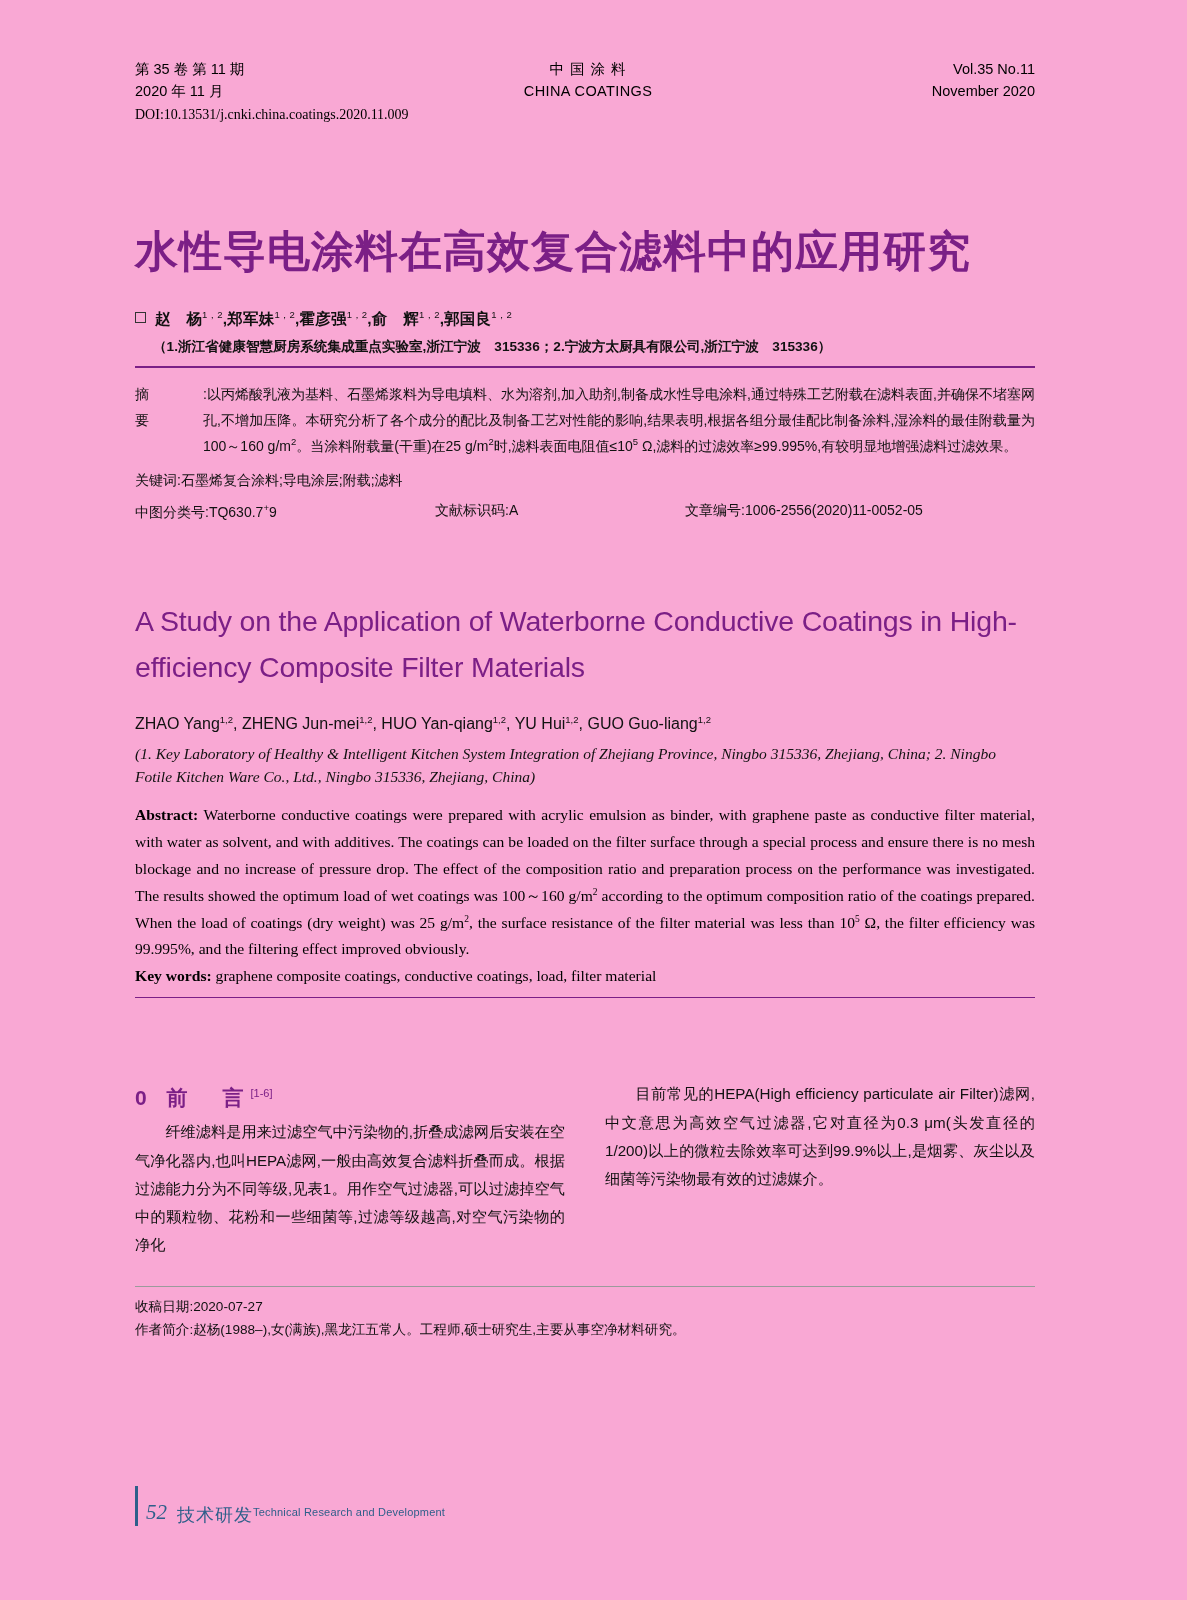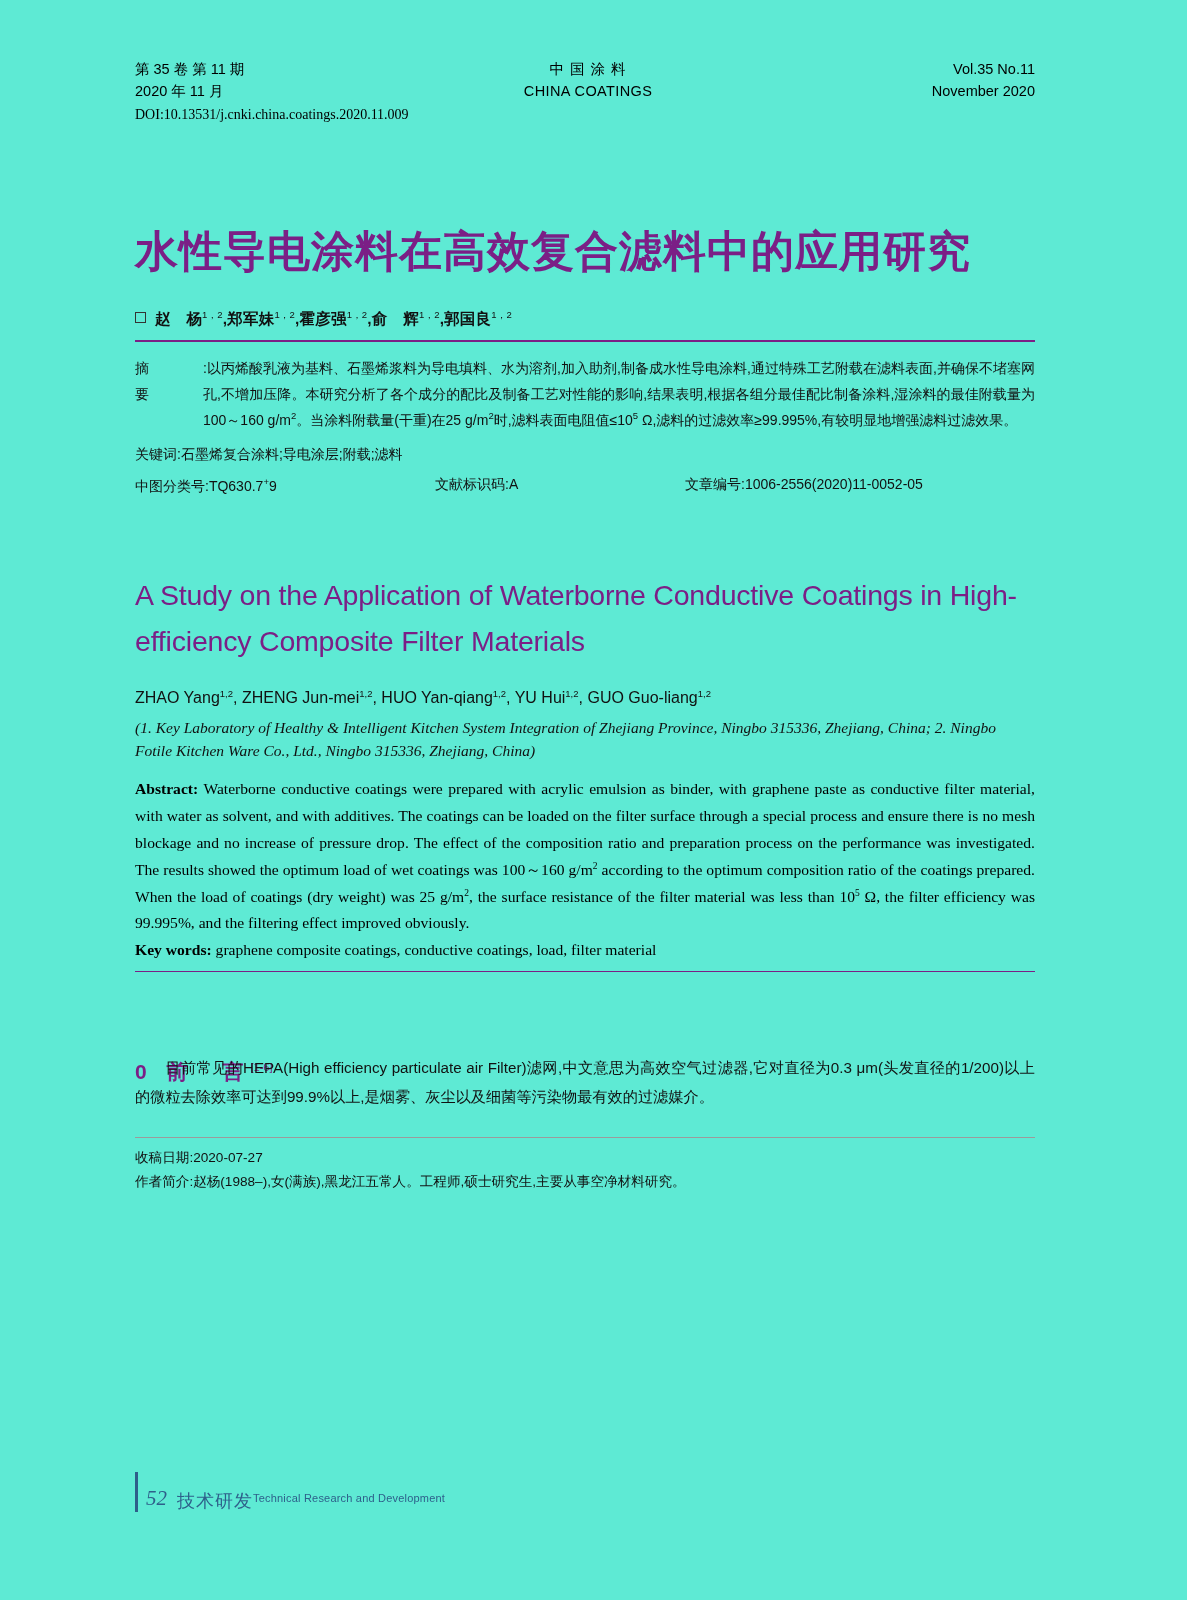--- a/index.html
+++ b/index.html
@@ -5,21 +5,21 @@
   html, body {
     margin: 0;
     padding: 0;
     background: #ffffff;
   }
   .page {
     position: relative;
     width: 1187px;
     height: 1600px;
     margin: 0 auto;
-    background: #5eead4;
+    background: #f9a8d4;
     font-family: "Liberation Sans", sans-serif;
     color: #000000;
     overflow: hidden;
   }
   .content {
     position: absolute;
     left: 135px;
     top: 0;
     width: 900px;
   }
@@ -191,21 +191,21 @@
     margin-top: 8px;
     font-size: 13.6px;
     line-height: 1.75;
     color: #111;
   }
 
   
   .footer {
     position: absolute;
     left: 135px;
-    bottom: 88px;
+    bottom: 74px;
     width: 900px;
     display: flex;
     align-items: flex-end;
   }
   .footer .bar {
     width: 3px;
     height: 40px;
     background: #2e5f8a;
     margin-right: 8px;
   }
@@ -252,20 +252,21 @@
       </div>
     </div>
 
     <div class="doi">DOI:10.13531/j.cnki.china.coatings.2020.11.009</div>
 
     <h1 class="cn-title">水性导电涂料在高效复合滤料中的应用研究</h1>
 
     <div class="cn-authors">
       <span class="sq"></span><span>赵　杨<sup>1，2</sup>,郑军妹<sup>1，2</sup>,霍彦强<sup>1，2</sup>,俞　辉<sup>1，2</sup>,郭国良<sup>1，2</sup></span>
     </div>
+    <div class="cn-affil">（1.浙江省健康智慧厨房系统集成重点实验室,浙江宁波　315336；2.宁波方太厨具有限公司,浙江宁波　315336）</div>
 
     <div class="rule-purple"></div>
 
     <div class="cn-abs">
       <div class="row">
         <div class="lbl">摘　要</div>
         <div class="body">:以丙烯酸乳液为基料、石墨烯浆料为导电填料、水为溶剂,加入助剂,制备成水性导电涂料,通过特殊工艺附载在滤料表面,并确保不堵塞网孔,不增加压降。本研究分析了各个成分的配比及制备工艺对性能的影响,结果表明,根据各组分最佳配比制备涂料,湿涂料的最佳附载量为100～160 g/m<sup>2</sup>。当涂料附载量(干重)在25 g/m<sup>2</sup>时,滤料表面电阻值≤10<sup>5</sup> Ω,滤料的过滤效率≥99.995%,有较明显地增强滤料过滤效果。</div>
       </div>
     </div>
 
@@ -296,20 +297,23 @@
     </div>
 
     <div class="rule-thin"></div>
 
     <div class="section-head">
       <span>0</span>
       <span>前　言</span><sup>[1-6]</sup>
     </div>
 
     <div class="cols">
+      <div class="col left">
+        <p class="indent">纤维滤料是用来过滤空气中污染物的,折叠成滤网后安装在空气净化器内,也叫HEPA滤网,一般由高效复合滤料折叠而成。根据过滤能力分为不同等级,见表1。用作空气过滤器,可以过滤掉空气中的颗粒物、花粉和一些细菌等,过滤等级越高,对空气污染物的净化</p>
+      </div>
       <div class="col right">
         <p class="indent">目前常见的HEPA(High efficiency particulate air Filter)滤网,中文意思为高效空气过滤器,它对直径为0.3 μm(头发直径的1/200)以上的微粒去除效率可达到99.9%以上,是烟雾、灰尘以及细菌等污染物最有效的过滤媒介。</p>
       </div>
     </div>
 
     <div class="foot-rule"></div>
     <div class="footnotes">
       <div>收稿日期:2020-07-27</div>
       <div>作者简介:赵杨(1988–),女(满族),黑龙江五常人。工程师,硕士研究生,主要从事空净材料研究。</div>
     </div>

